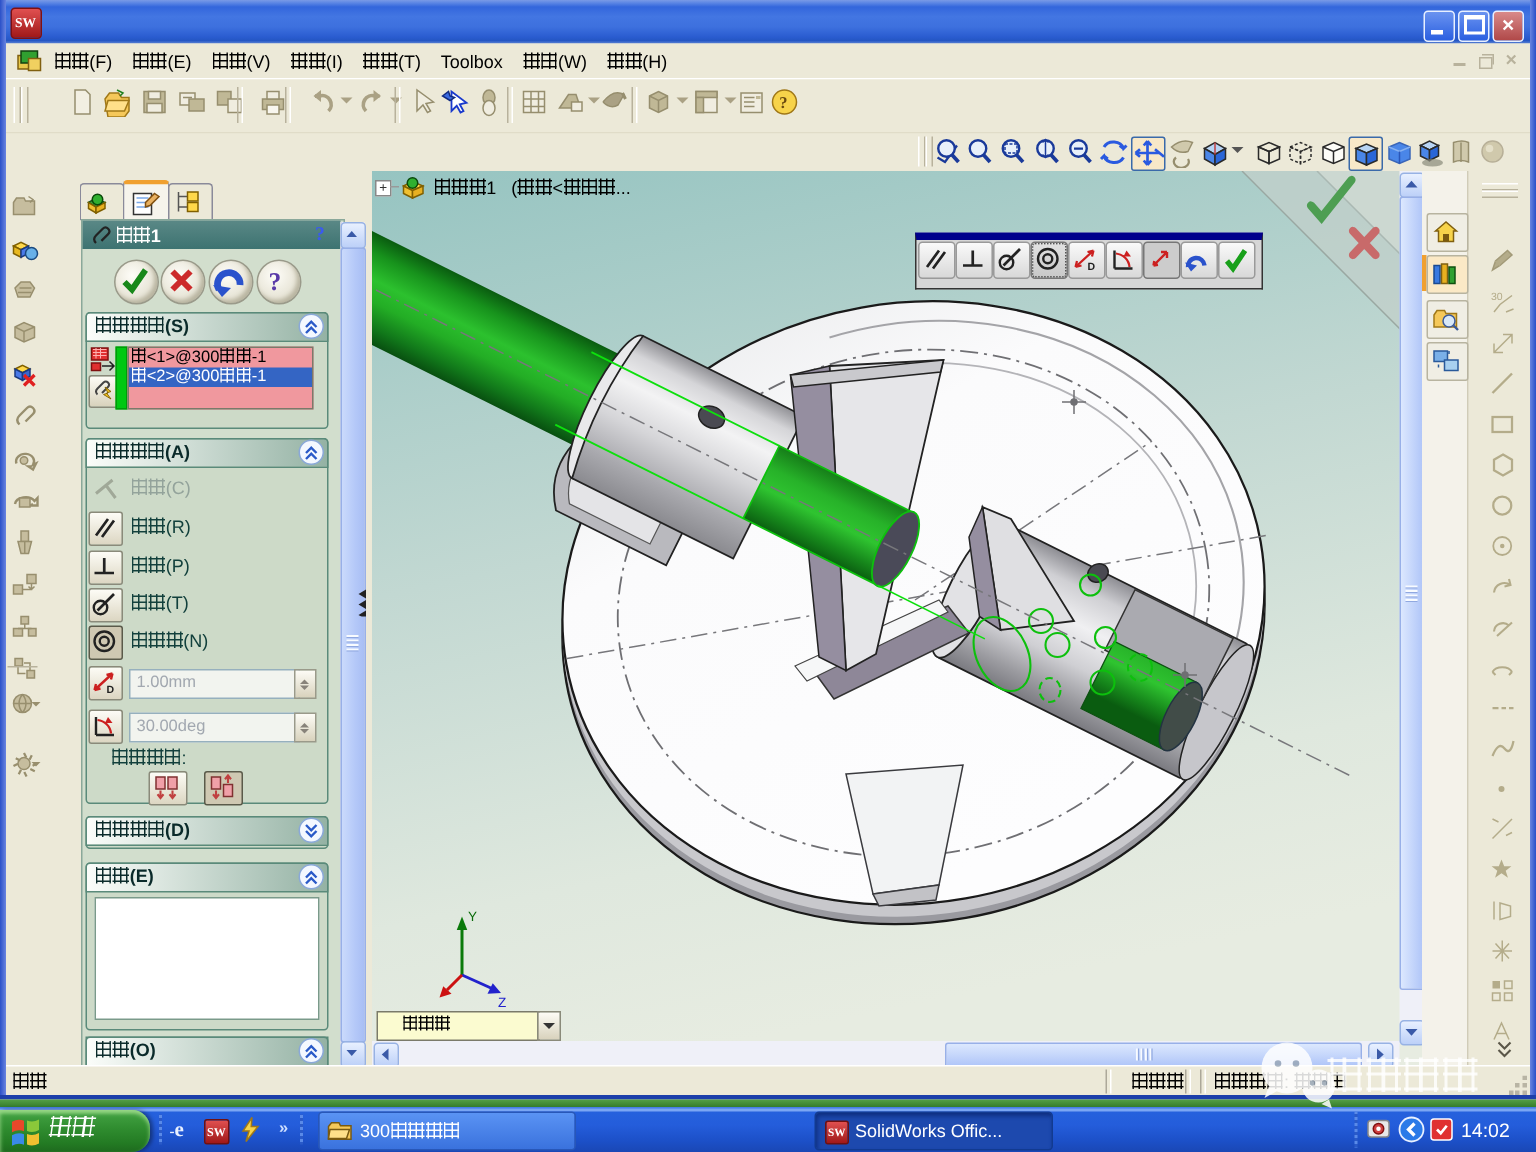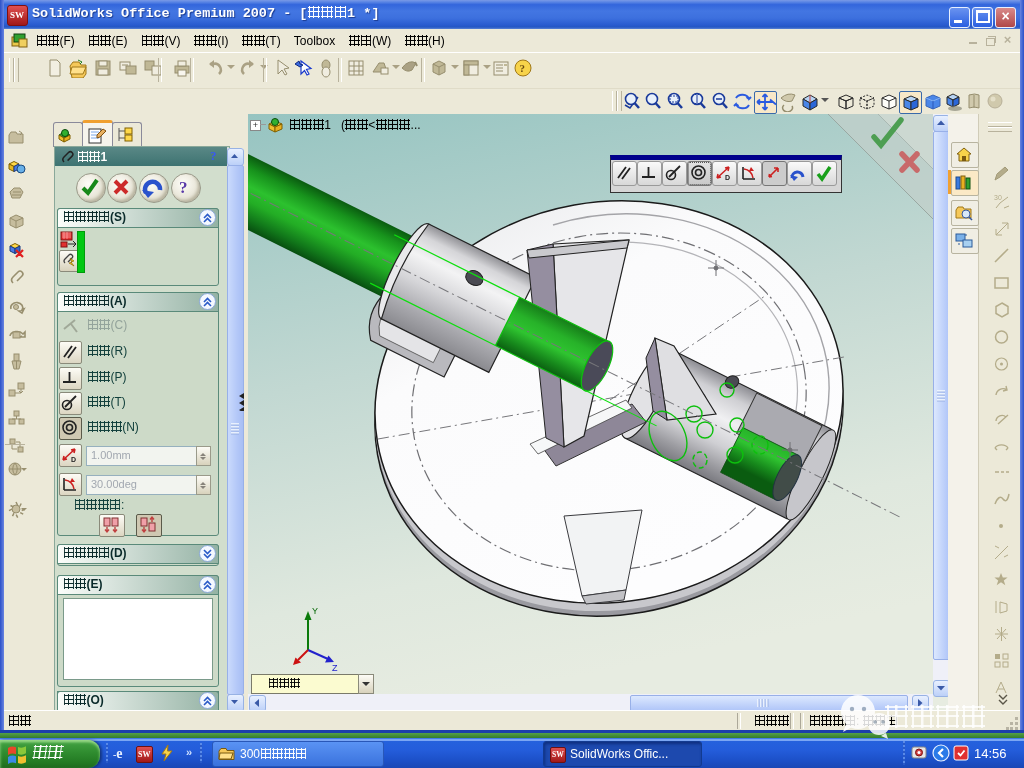--- a/index.html
+++ b/index.html
@@ -5,21 +5,20 @@
 #s{position:relative;width:1024px;height:768px;overflow:hidden;font-family:"Liberation Sans",sans-serif;background:#ece9d8}
 .a{position:absolute}
 .hz{display:inline-block;width:.88em;height:.88em;margin:0 .05em;vertical-align:-.07em;background-repeat:no-repeat;background-image:linear-gradient(currentColor,currentColor),linear-gradient(currentColor,currentColor),linear-gradient(currentColor,currentColor),linear-gradient(currentColor,currentColor),linear-gradient(currentColor,currentColor),linear-gradient(currentColor,currentColor);background-position:50% 0,0 6%,0 50%,0 94%,6% 0,94% 0;background-size:11% 100%,100% 9%,100% 9%,100% 9%,9% 100%,9% 100%}
 </style></head><body>
 <div id="s">
 
 <div class="a" style="left:0;top:0;width:1024px;height:29px;background:linear-gradient(#7a9ae6 0%,#5a85e4 7%,#3366dc 16%,#4376e2 38%,#3d70de 62%,#2a5cd0 85%,#2456c4 93%,#5a82d4 100%)">
  <div class="a" style="left:7px;top:5px;width:19px;height:19px;background:linear-gradient(#e05050,#a01818);border-radius:3px;border:1px solid #801010">
    <div class="a" style="left:2px;top:5px;width:14px;height:8px;color:#fff;font-size:9px;font-weight:bold;font-family:'Liberation Serif',serif;line-height:8px">SW</div>
       </div>
- <div class="a zh" style="left:32px;top:6px;color:#fff;font-size:13.5px;font-weight:bold;font-family:'Liberation Mono',monospace;white-space:nowrap;text-shadow:1px 1px 1px #1a3a90">SolidWorks Office Premium 2007 - [<i class="hz"></i><i class="hz"></i><i class="hz"></i>1 *]</div>
  <div class="a" style="left:949px;top:7px;width:19px;height:19px;background:linear-gradient(#6a93f0,#2a5fe0);border:1px solid #e8f0ff;border-radius:3px">
         <div class="a" style="left:4px;top:12px;width:8px;height:3px;background:#fff"></div>
       </div>
  <div class="a" style="left:972px;top:7px;width:19px;height:19px;background:linear-gradient(#6a93f0,#2a5fe0);border:1px solid #e8f0ff;border-radius:3px">
         <div class="a" style="left:3px;top:2px;width:10px;height:8px;border:2px solid #fff;border-top-width:3px"></div>
       </div>
  <div class="a" style="left:995px;top:7px;width:19px;height:19px;background:linear-gradient(#d98a8a,#b04848);border:1px solid #e8f0ff;border-radius:3px;color:#fff;font-size:14px;font-weight:bold;text-align:center;line-height:16px">×</div>
 </div>
 
 <div class="a" style="left:0;top:29px;width:1024px;height:23px;background:#ece9d8;border-bottom:1px solid #fff">
@@ -350,20 +349,25 @@
         <path d="M2 2 h9 M2 4 h9 M2 6 h9 M4 1 v7 M7 1 v7" stroke="#ffb0b0" stroke-width="0.7"></path>
         <rect x="1" y="11" width="6" height="5" fill="#e03030" stroke="#801010"></rect>
         <path d="M8 13 h8 m-3 -3 l3 3 -3 3" fill="none" stroke="#222"></path>
       </svg>
 <div class="a" style="left:29px;top:136px;width:20px;height:20px;background:linear-gradient(#fdfcf6,#d8d2bc);border:1px solid #8a8a7a;border-radius:2px"></div>
 <svg class="a" style="left:31px;top:138px" width="16" height="16">
         <path d="M4 11 q-2 -2 0 -4 l4 -4 q1.5 -1.5 3 0 t0 3 l-4 4" fill="none" stroke="#444" stroke-width="1.3"></path>
         <path d="M9 6 l4 3 -3 1 3 4 -5 -3 3 -1 z" fill="#f0c020" stroke="#806000" stroke-width="0.6"></path>
       </svg>
 <div class="a" style="left:47px;top:117px;width:6px;height:40px;background:#00c812;border:1px solid #009a0a"></div>
+<div class="a" style="left:55px;top:117px;width:122px;height:40px;background:#f0989e;border:1px solid #7a7a6a;overflow:hidden">
+<div class="a zh" style="left:1px;top:0;font-size:11px;color:#000;white-space:nowrap"><i class="hz"></i>&lt;1&gt;@300<i class="hz"></i><i class="hz"></i>-1</div>
+<div class="a" style="left:0;top:13px;width:122px;height:13px;background:#3465c4"></div>
+<div class="a zh" style="left:1px;top:13px;font-size:11px;color:#fff;white-space:nowrap"><i class="hz"></i>&lt;2&gt;@300<i class="hz"></i><i class="hz"></i>-1</div>
+</div>
 <div class="a" style="left:27px;top:178px;width:160px;height:242px;border:1px solid #5a8a7a;border-radius:3px;background:#cddac8"></div>
 <div class="a" style="left:27px;top:178px;width:160px;height:18px;background:linear-gradient(90deg,#fbfdfa,#94b2a4);border:1px solid #5a8a7a;border-radius:3px 3px 0 0"></div>
       <div class="a zh" style="left:33px;top:180px;font-size:12px;font-weight:bold;color:#0a2a2a"><i class="hz"></i><i class="hz"></i><i class="hz"></i><i class="hz"></i>(A)</div>
       <div class="a" style="left:169px;top:179px;width:15px;height:15px;border-radius:50%;background:#f4f8ff;border:1px solid #8aa8d8"></div>
       <svg class="a" style="left:170px;top:180px" width="15" height="15">
         <path d="M4 8 l3.5 -3.5 3.5 3.5 M4 12 l3.5 -3.5 3.5 3.5" stroke="#2a5ac8" stroke-width="1.6" fill="none"></path>
       </svg>
 <svg class="a" style="left:31px;top:201px" width="20" height="20">
         <path d="M3 14 l11 -9 M10 9 l6 8" stroke="#a0a898" stroke-width="2" fill="none"></path>
       </svg>
@@ -850,21 +854,21 @@
       <circle cx="8" cy="7.5" r="1.5" fill="#fff"></circle>
     </svg>
 <svg class="a" style="left:932px;top:744px" width="18" height="18">
       <circle cx="9" cy="9" r="8" fill="#2a7ae8" stroke="#e8f0ff" stroke-width="1.2"></circle>
       <path d="M11 5 l-4 4 4 4" stroke="#fff" stroke-width="2.2" fill="none"></path>
     </svg>
 <svg class="a" style="left:953px;top:745px" width="16" height="16">
       <rect x="1" y="1" width="14" height="14" rx="2" fill="#e03030" stroke="#fff"></rect>
       <path d="M5 8 l2.5 2.5 4 -5" stroke="#fff" stroke-width="1.8" fill="none"></path>
     </svg>
-<div class="a" style="left:974px;top:746px;font-size:13px;color:#fff">14:56</div>
+<div class="a" style="left:974px;top:746px;font-size:13px;color:#fff">14:02</div>
 
 <svg class="a" style="left:826px;top:690px" width="190" height="52">
  <g opacity="0.85">
  <circle cx="32" cy="22" r="17" fill="#fff"></circle>
  <path d="M20 34 l-3 8 9 -5 z" fill="#fff"></path>
  <circle cx="53" cy="34" r="11" fill="#fff"></circle>
  <path d="M60 43 l2 6 -7 -3 z" fill="#fff"></path>
  <circle cx="26" cy="19" r="2.2" fill="#9aa8b8"></circle>
         <circle cx="38" cy="19" r="2.2" fill="#9aa8b8"></circle>
  <circle cx="49" cy="32" r="1.8" fill="#9aa8b8"></circle>

